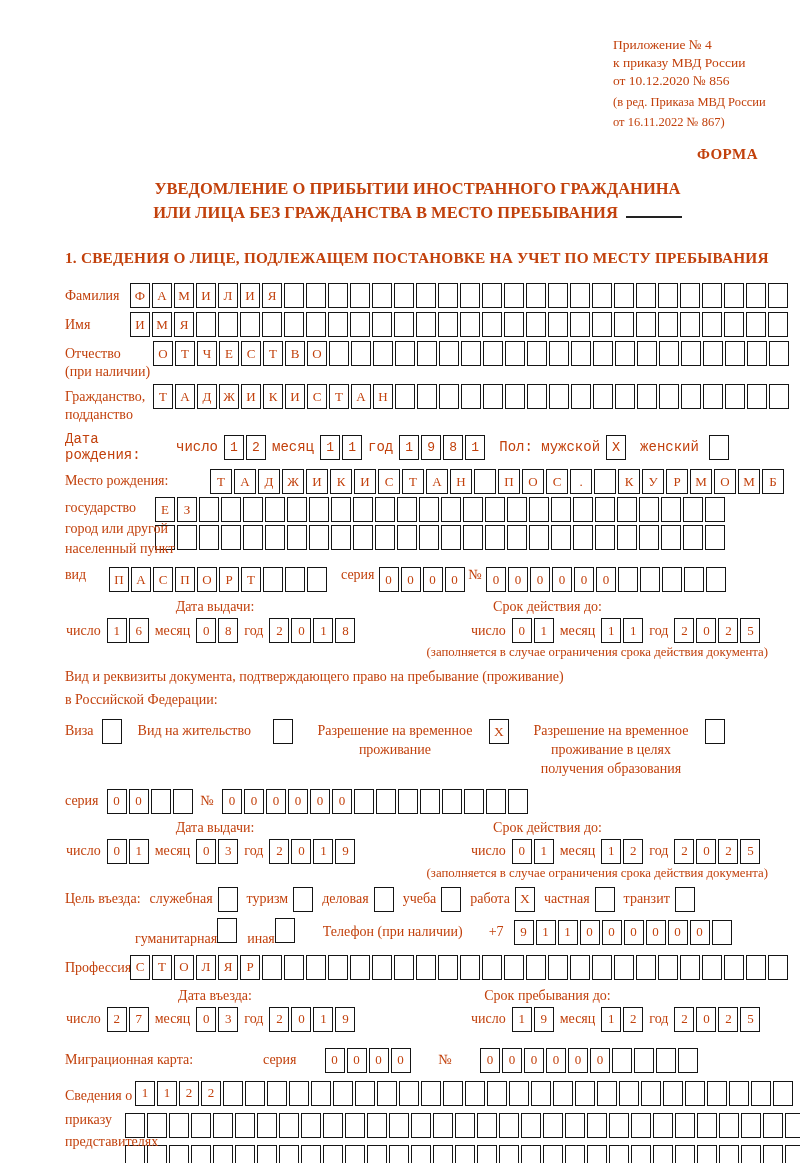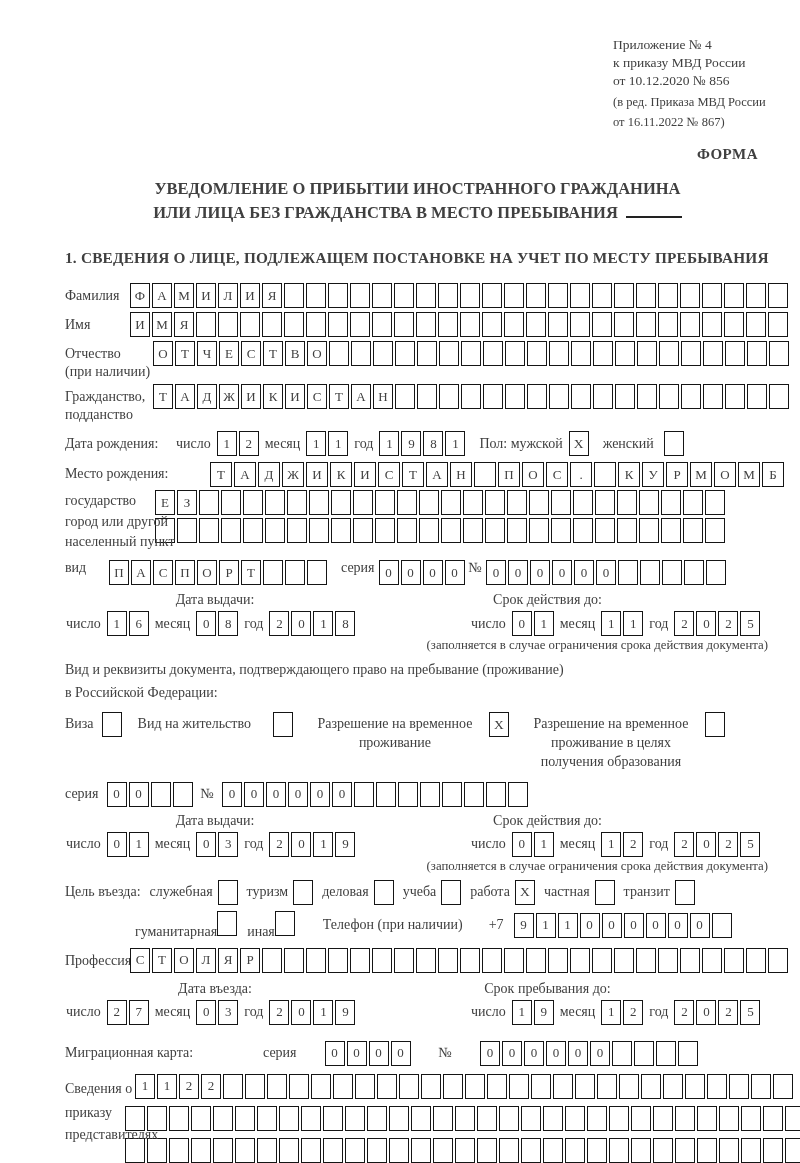--- a/index.html
+++ b/index.html
@@ -1,20 +1,20 @@
 <!DOCTYPE html>
 <html><head>
 <meta charset="utf-8">
 <style>
   html,body{margin:0;padding:0;background:#ffffff;}
   .page{
     position:relative;
     width:800px;height:1163px;
     box-sizing:border-box;
-    background:#fff;color:#404040;
+    background:#fff;color:#c2410c;
     font-family:"Liberation Serif","DejaVu Serif",serif;
     font-size:14px;
     padding:36px 10px 10px 65px;
     overflow:hidden;
   }
   
   .appendix{margin-left:548px;line-height:1.35;font-size:13.5px;}
   .appendix .rev{font-size:12.5px;margin-top:3px;}
   .forma{text-align:right;padding-right:32px;font-weight:bold;font-size:15px;margin-top:16px;letter-spacing:.5px;}
   
@@ -240,21 +240,21 @@
         <span class="cell"></span>
         <span class="cell"></span>
         <span class="cell"></span>
         <span class="cell"></span>
         <span class="cell"></span>
         <span class="cell"></span>
         <span class="cell"></span>
       </div>
   </div>
 
-  <div class="row mb6" style="align-items:center;margin-top:8px;">
+  <div class="row mb6" style="align-items:center;margin-top:8px;font-family:Liberation Mono, monospace;">
     <span style="width:110px;flex:none;">Дата рождения:</span>
     <div class="dategroup">
       <span class="lbl">число</span>
       <span class="boxes">
           <span class="cell">1</span>
           <span class="cell">2</span>
         </span>
       <span class="lbl">месяц</span>
       <span class="boxes">
           <span class="cell">1</span>

